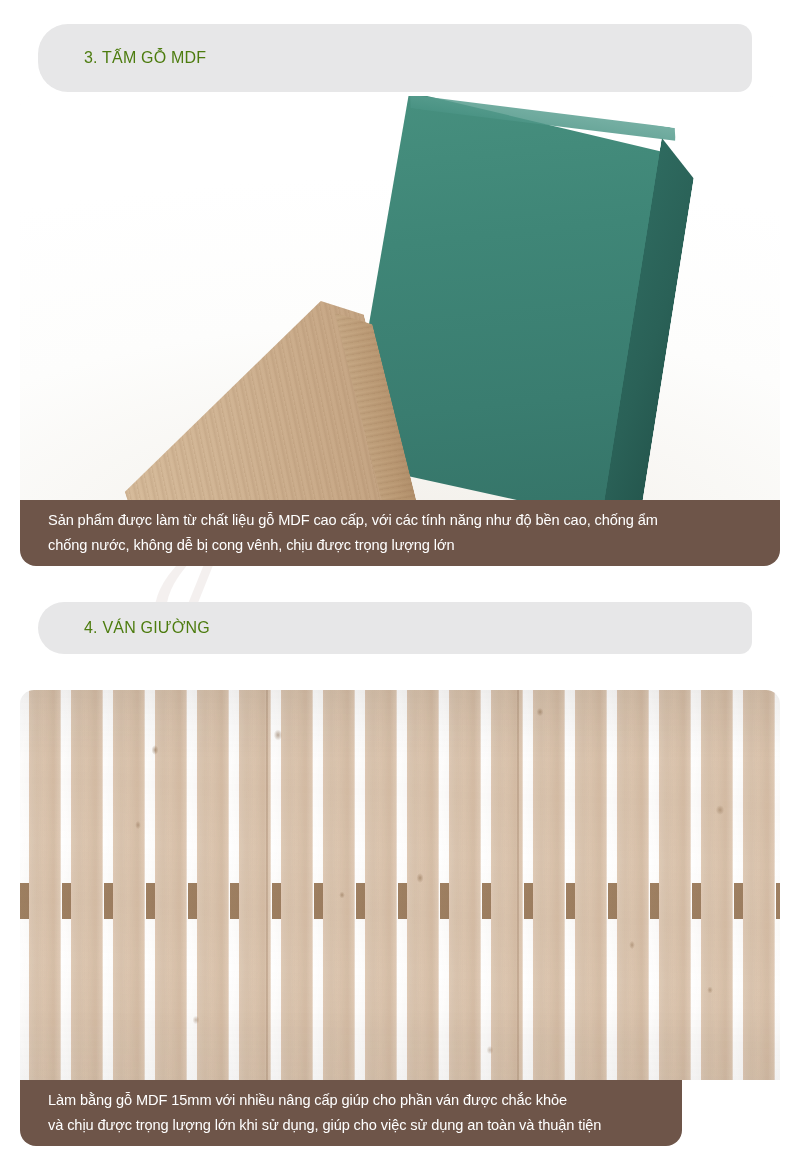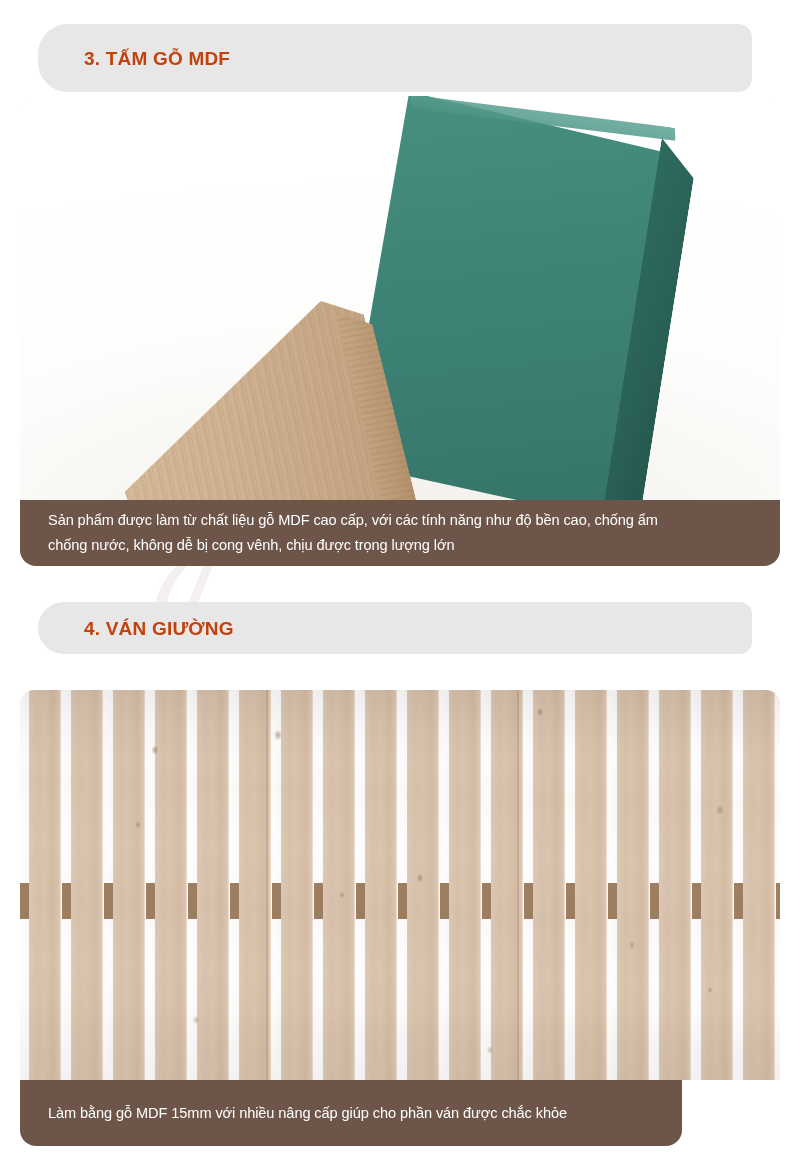--- a/index.html
+++ b/index.html
@@ -38,23 +38,23 @@
 
   
   .pill{
     position:absolute;
     background:#e7e7e8;
     border-radius:30px 14px 14px 30px;
     display:flex;align-items:center;
     box-sizing:border-box;
   }
   .pill-title{
-    font-size:19px;
-    font-weight:700;
-    color:#c2410c;
+    font-size:16px;
+    font-weight:400;
+    color:#4d7c0f;
     letter-spacing:0.2px;
     padding-left:46px;
     line-height:1;
   }
 
   
   .media{
     position:absolute;
     overflow:hidden;
   }
@@ -282,16 +282,17 @@
         <div class="strap2"></div>
         <div class="grain"></div>
         <div class="knots"></div>
         <div class="panel-seams"></div>
         <div class="vignette"></div>
       </div>
     </div>
 
     <div class="caption" style="left:20px;top:1080px;width:662px;height:66px;border-radius:0 0 16px 16px;">
       <p>Làm bằng gỗ MDF 15mm với nhiều nâng cấp giúp cho phần ván được chắc khỏe</p>
+      <p>và chịu được trọng lượng lớn khi sử dụng, giúp cho việc sử dụng an toàn và thuận tiện</p>
     </div>
   </div>
 
 </div>
 
 </body></html>

